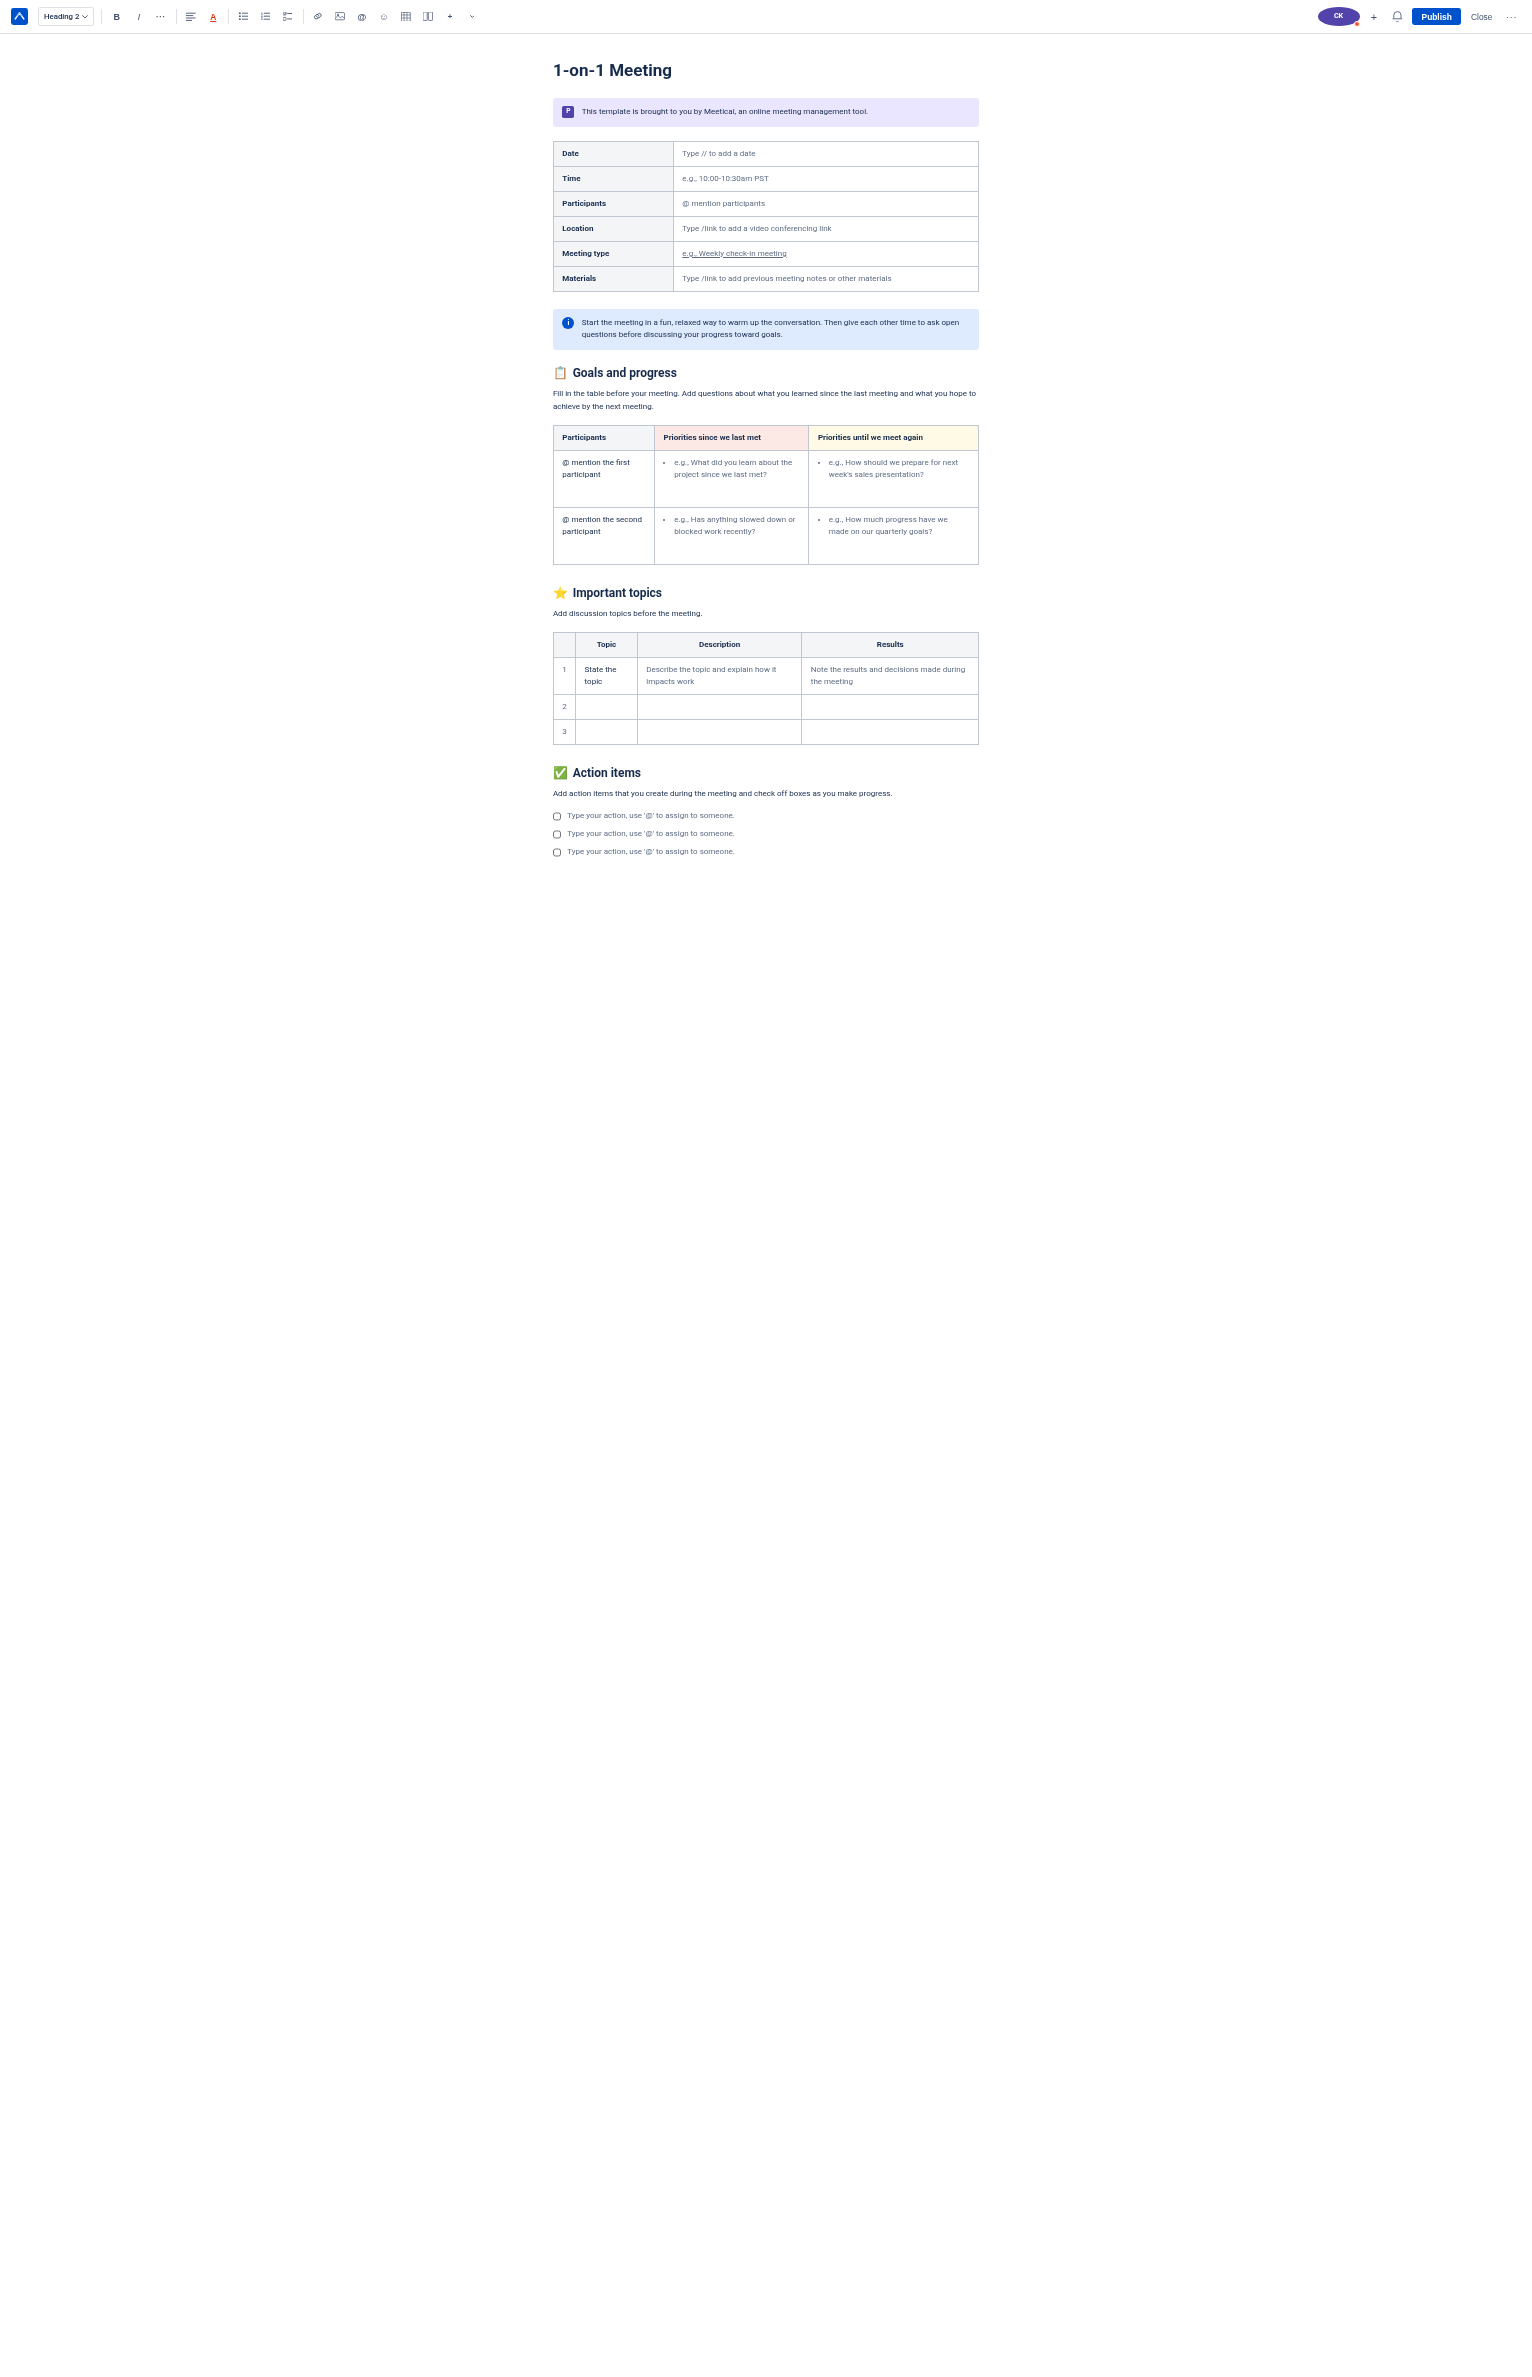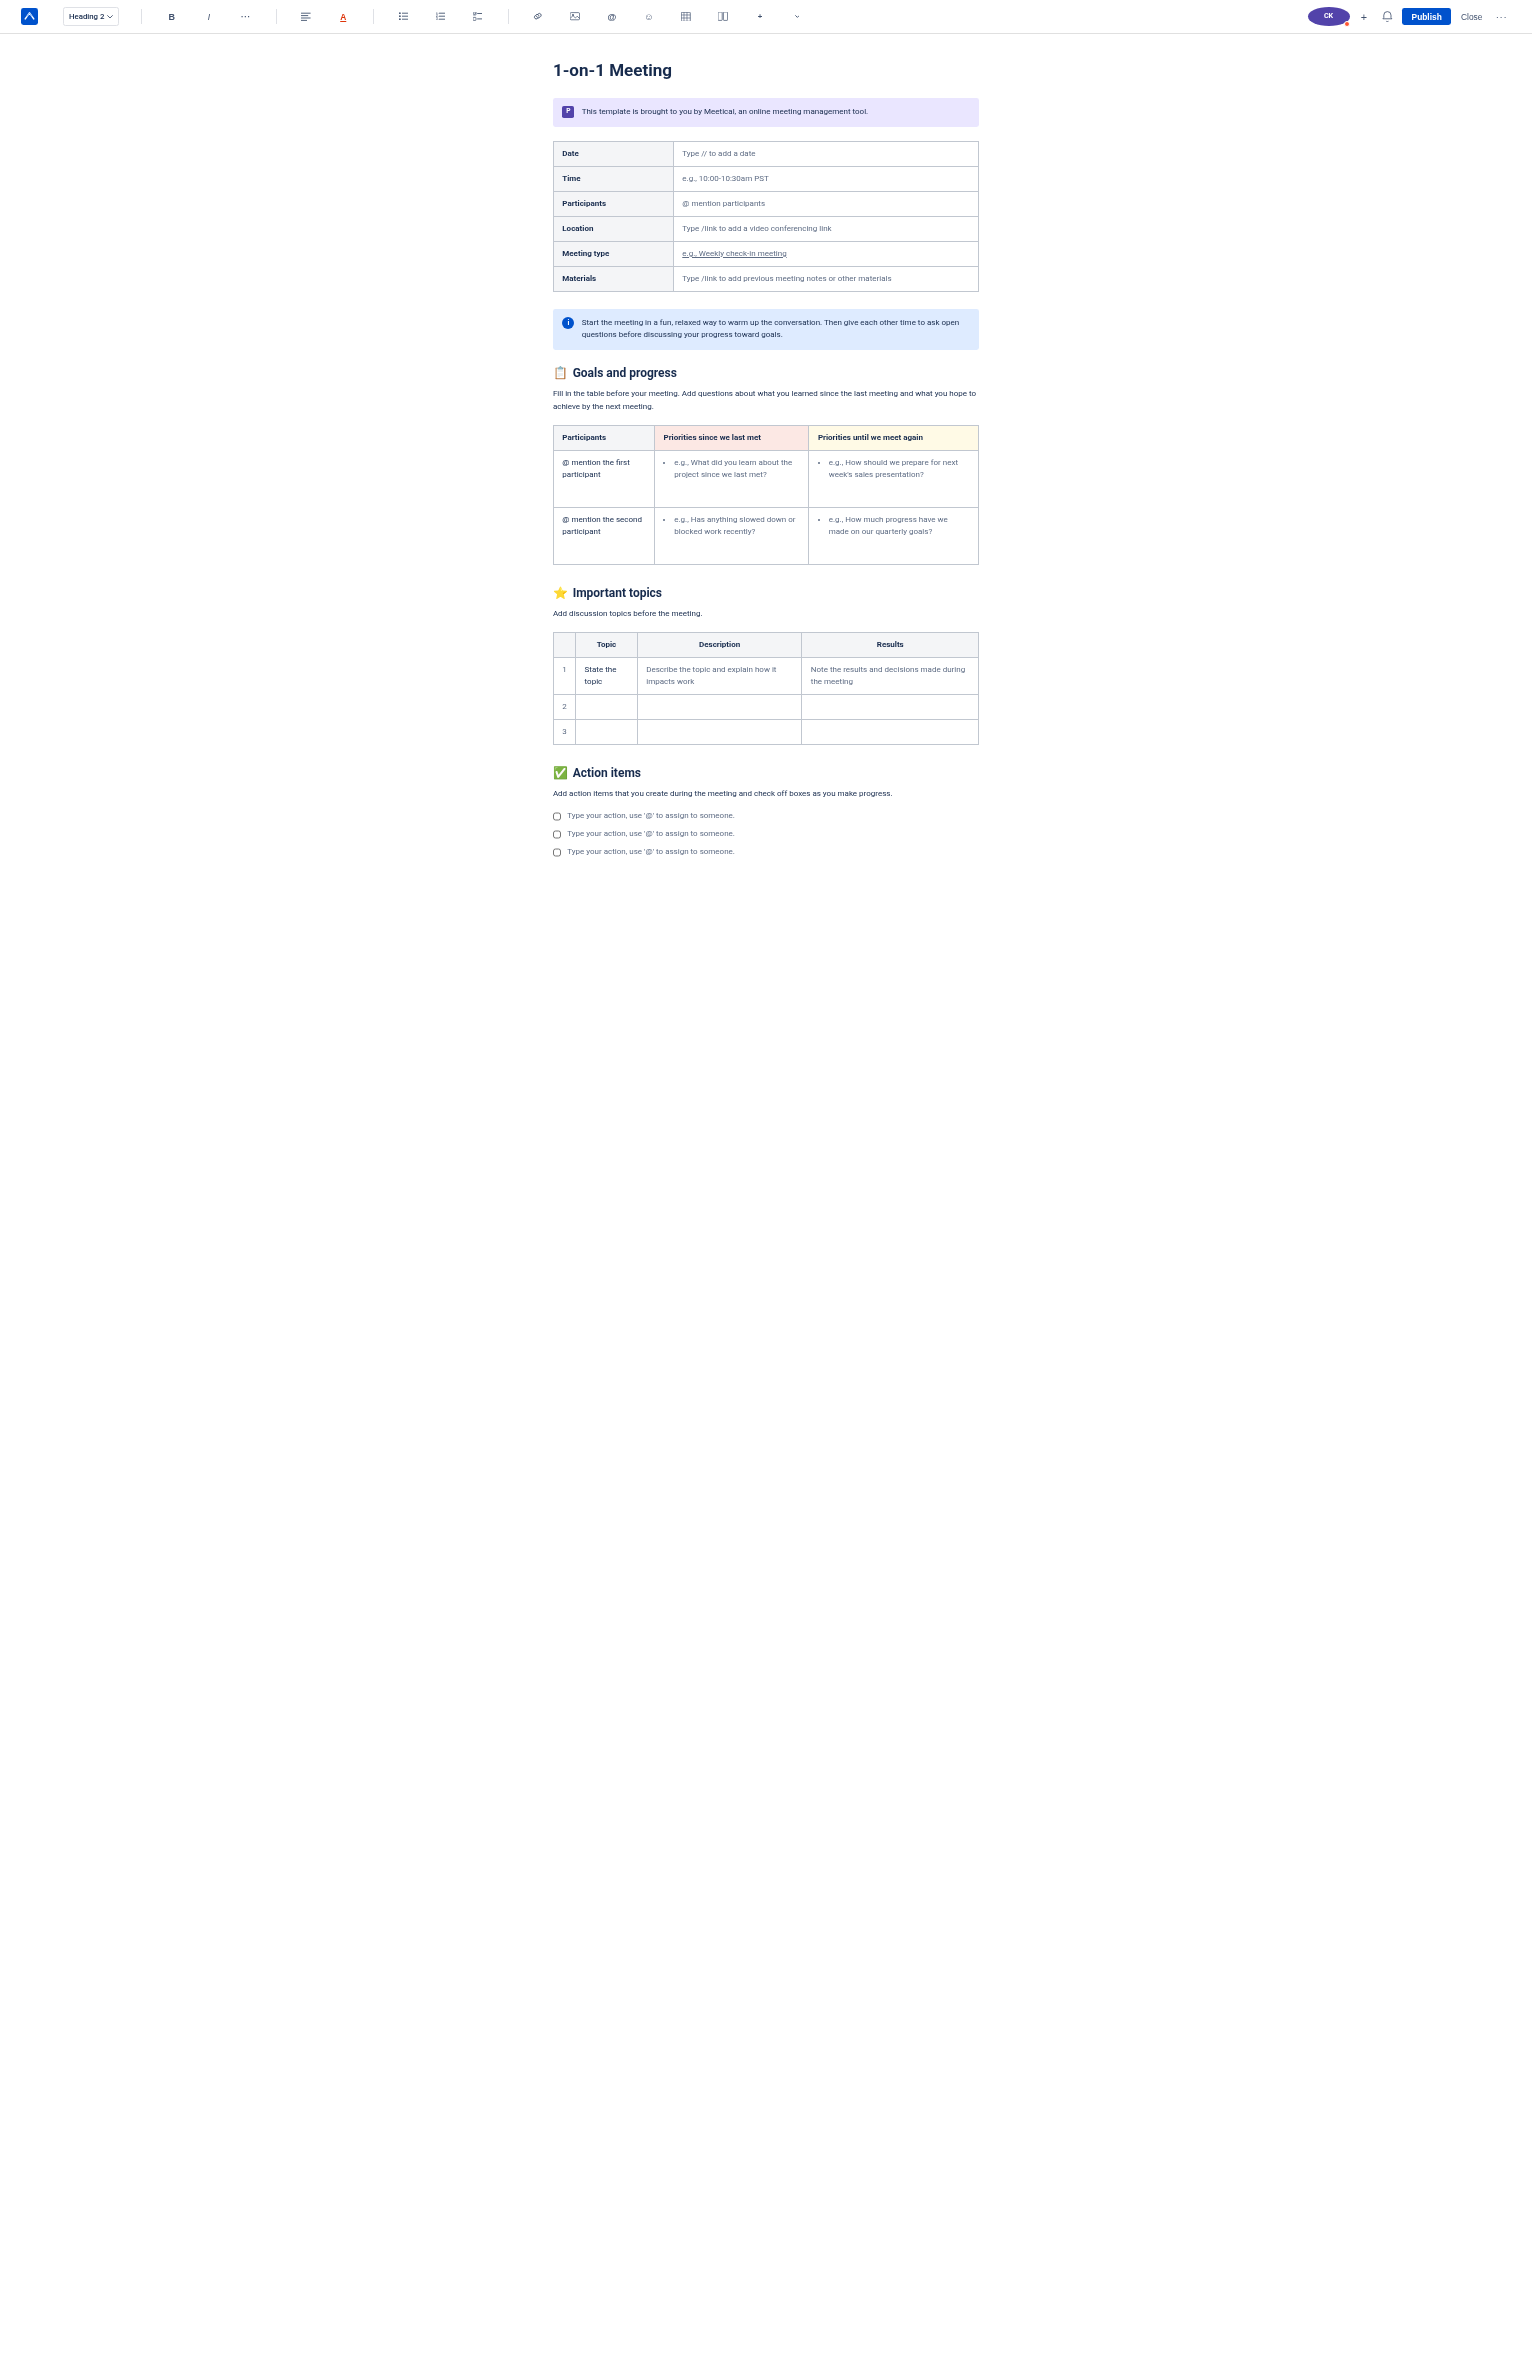--- a/index.html
+++ b/index.html
@@ -13,23 +13,23 @@
 
     
     .toolbar {
       position: sticky;
       top: 0;
       z-index: 100;
       background: #fff;
       border-bottom: 0.6px solid #e0e0e0;
       display: flex;
       align-items: center;
-      padding: 0 21px;
+      padding: 0 11px;
       height: 34px;
-      gap: 18px;
+      gap: 3px;
       justify-content: flex-end;
     }
     .toolbar-logo {
       width: 17px;
       height: 17px;
       margin-right: 7.2px;
       flex-shrink: 0;
     }
     .toolbar-heading-select {
       display: flex;

